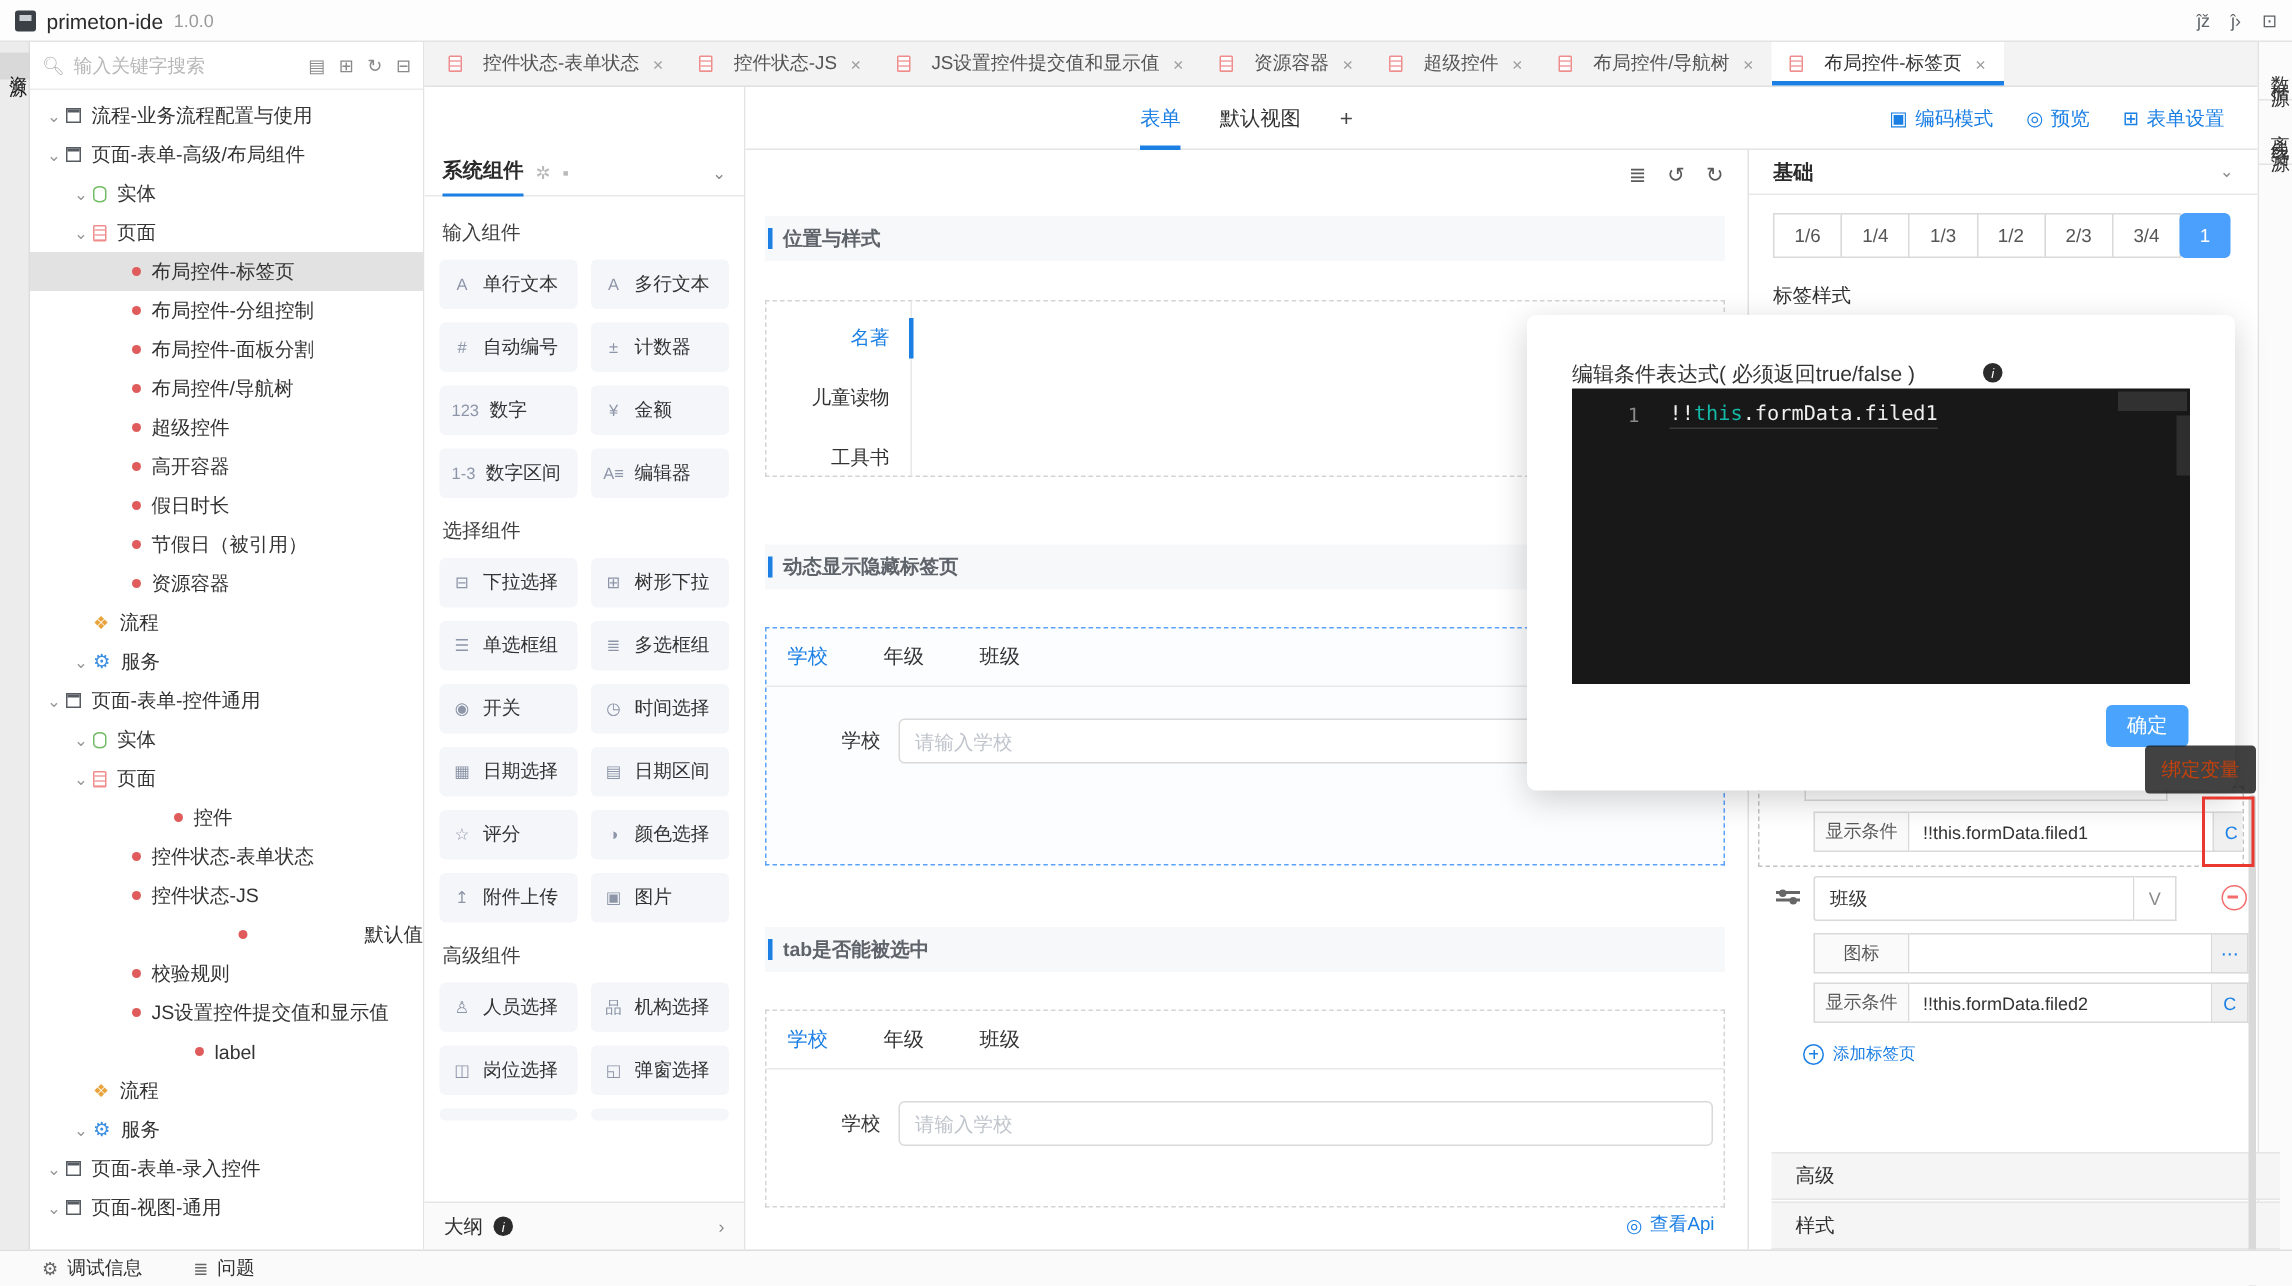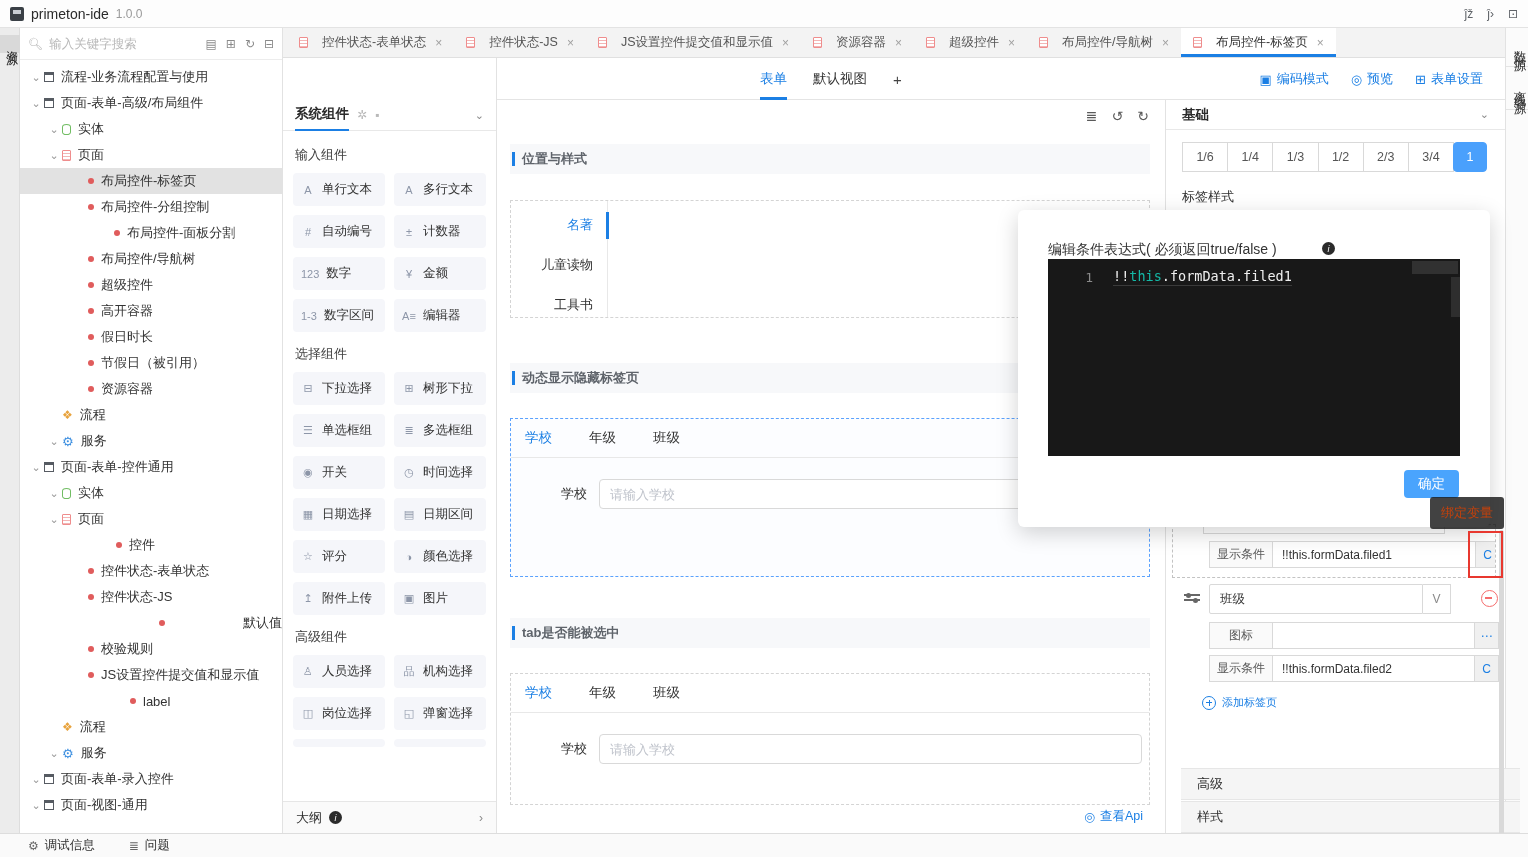--- a/index.html
+++ b/index.html
@@ -245,21 +245,21 @@
       <div class="tree-row selected" style="padding-left: 52px;">
         <span class="tw"></span>
         <span class="ticon dot"></span>
         <span class="tlabel">布局控件-标签页</span>
       </div>
       <div class="tree-row" style="padding-left: 52px;">
         <span class="tw"></span>
         <span class="ticon dot"></span>
         <span class="tlabel">布局控件-分组控制</span>
       </div>
-      <div class="tree-row" style="padding-left: 78px;">
+      <div class="tree-row" style="padding-left: 52px;">
         <span class="tw"></span>
         <span class="ticon dot"></span>
         <span class="tlabel">布局控件-面板分割</span>
       </div>
       <div class="tree-row" style="padding-left: 52px;">
         <span class="tw"></span>
         <span class="ticon dot"></span>
         <span class="tlabel">布局控件/导航树</span>
       </div>
       <div class="tree-row" style="padding-left: 52px;">

